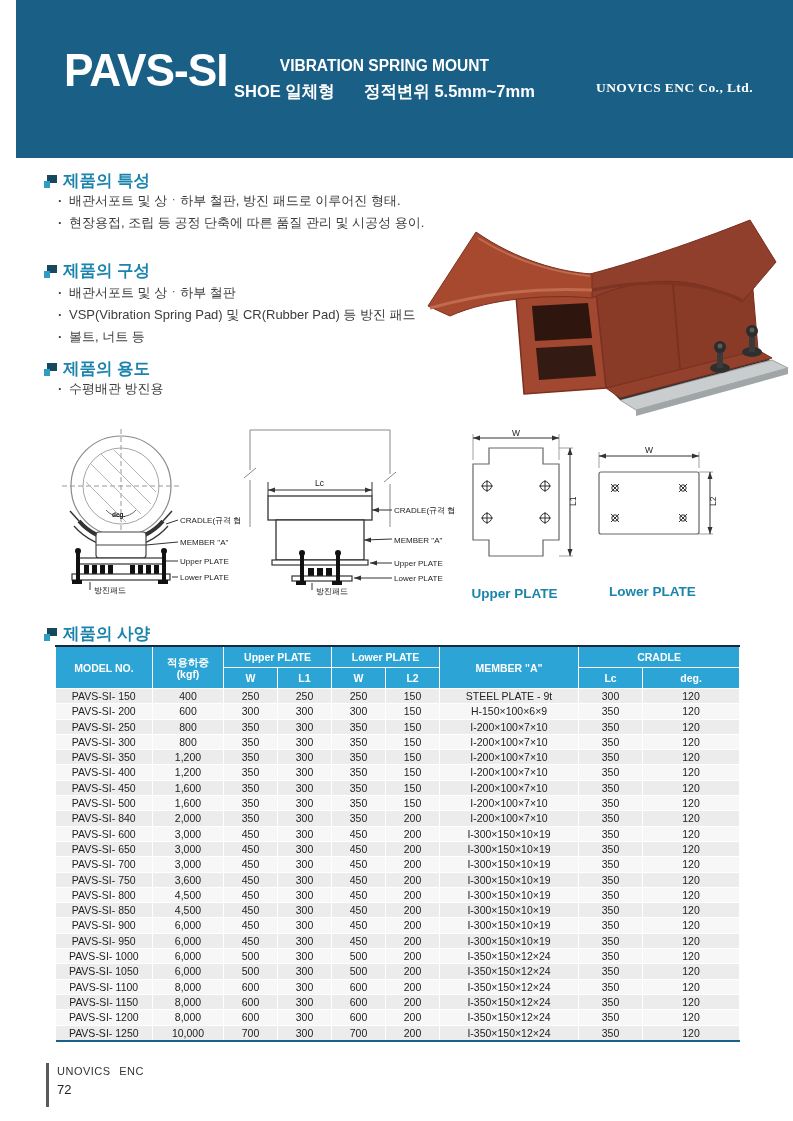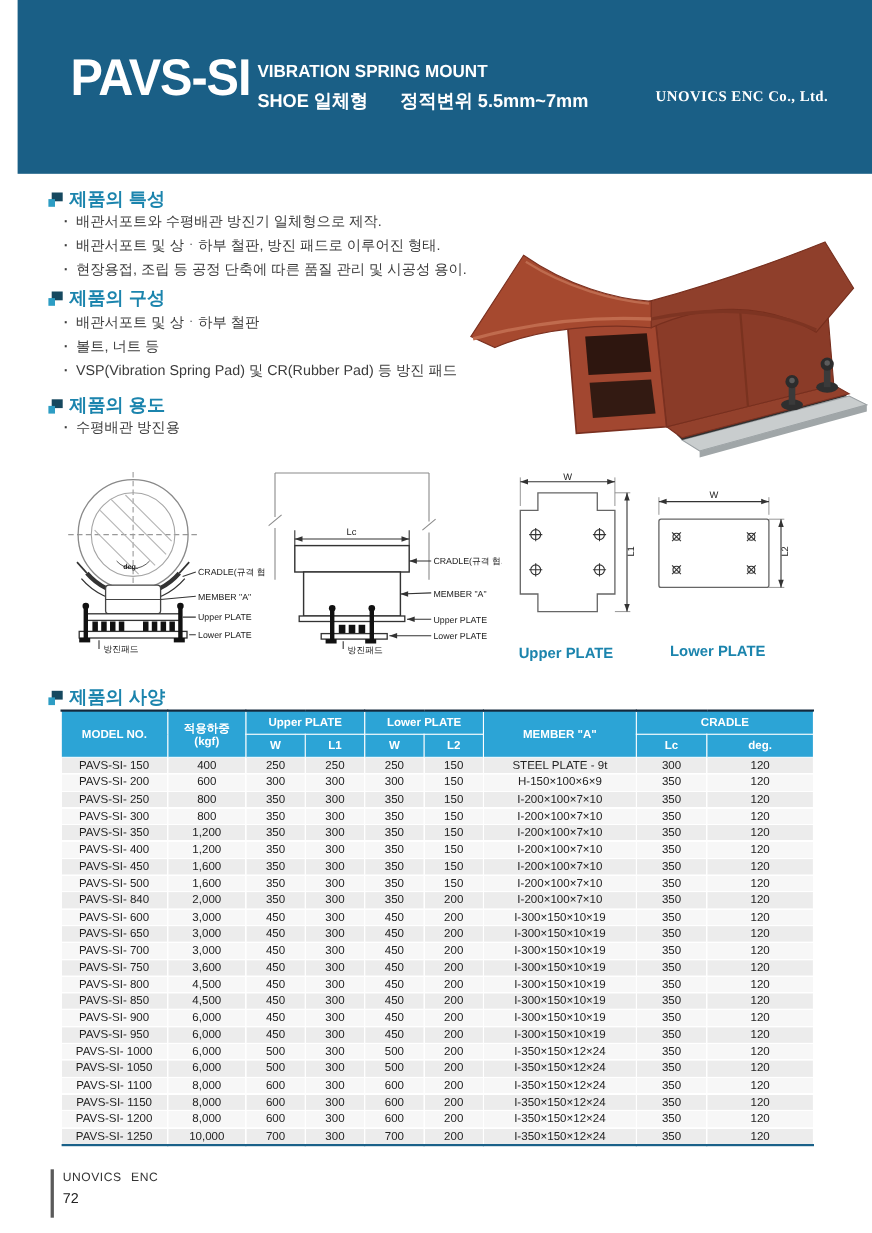--- a/index.html
+++ b/index.html
@@ -7,21 +7,21 @@
     --row_odd:#ececec; --row_even:#f7f7f7; --ink:#3c3c3c;
     --brown:#a24730; --brown_dark:#8a3b28; --brown_light:#b85a3e;
   }
   html,body{margin:0;padding:0;background:#fff;}
   .page{position:relative;width:793px;height:1121px;background:#fff;overflow:hidden;
         font-family:"Liberation Sans",sans-serif;color:var(--ink);}
   
   .hdr{position:absolute;left:16px;top:0;width:793px;height:158px;background:var(--header_bg);}
   .hdr-code{position:absolute;left:48px;top:42px;color:#fff;font-size:47px;font-weight:bold;
             letter-spacing:-1px;transform:scaleX(.94);transform-origin:left;}
-  .hdr-sub{position:absolute;left:218px;top:57px;color:#fff;}
+  .hdr-sub{position:absolute;left:218px;top:57px;color:#fff;text-align:center;}
   .hdr-title{font-size:16px;font-weight:bold;letter-spacing:0;transform:scaleX(.97);transform-origin:left;}
   .hdr-line2{margin-top:5px;font-size:17px;font-weight:bold;display:flex;gap:30px;transform:scaleX(.97);transform-origin:left;}
   .hdr-co{position:absolute;left:580px;top:80px;color:#fff;font-family:"Liberation Serif",serif;
           font-size:13.5px;font-weight:bold;letter-spacing:.4px;}
   
   .sec-h{position:absolute;display:flex;align-items:center;gap:6px;}
   .sec-h .txt{color:var(--accent);font-size:16.5px;font-weight:bold;}
   .mark{position:relative;width:13px;height:13px;flex:0 0 13px;}
   .mark .m1{position:absolute;left:3px;top:0;width:10px;height:8px;background:#16485f;}
   .mark .m2{position:absolute;left:0;top:6px;width:6px;height:7px;background:#2d9dc4;}
@@ -66,36 +66,35 @@
   </div>
 
   <div class="sec-h" style="left:44px;top:170px;">
     <span class="mark">
         <span class="m1"></span>
         <span class="m2"></span>
       </span>
     <span class="txt">제품의 특성</span>
   </div>
   <ul class="bullets" style="left:56px;top:190px;">
-      <li>배관서포트와 수평배관 방진기 일체형으로 제작.</li>
       <li>배관서포트 및 상ㆍ하부 철판, 방진 패드로 이루어진 형태.</li>
       <li>현장용접, 조립 등 공정 단축에 따른 품질 관리 및 시공성 용이.</li>
     </ul>
 
   <div class="sec-h" style="left:44px;top:260px;">
     <span class="mark">
         <span class="m1"></span>
         <span class="m2"></span>
       </span>
     <span class="txt">제품의 구성</span>
   </div>
   <ul class="bullets" style="left:56px;top:282px;">
       <li>배관서포트 및 상ㆍ하부 철판</li>
+      <li>VSP(Vibration Spring Pad) 및 CR(Rubber Pad) 등 방진 패드</li>
       <li>볼트, 너트 등</li>
-      <li>VSP(Vibration Spring Pad) 및 CR(Rubber Pad) 등 방진 패드</li>
     </ul>
 
   <div class="sec-h" style="left:44px;top:358px;justify-content:flex-end;">
     <span class="mark">
         <span class="m1"></span>
         <span class="m2"></span>
       </span>
     <span class="txt">제품의 용도</span>
   </div>
   <ul class="bullets" style="left:56px;top:378px;">

